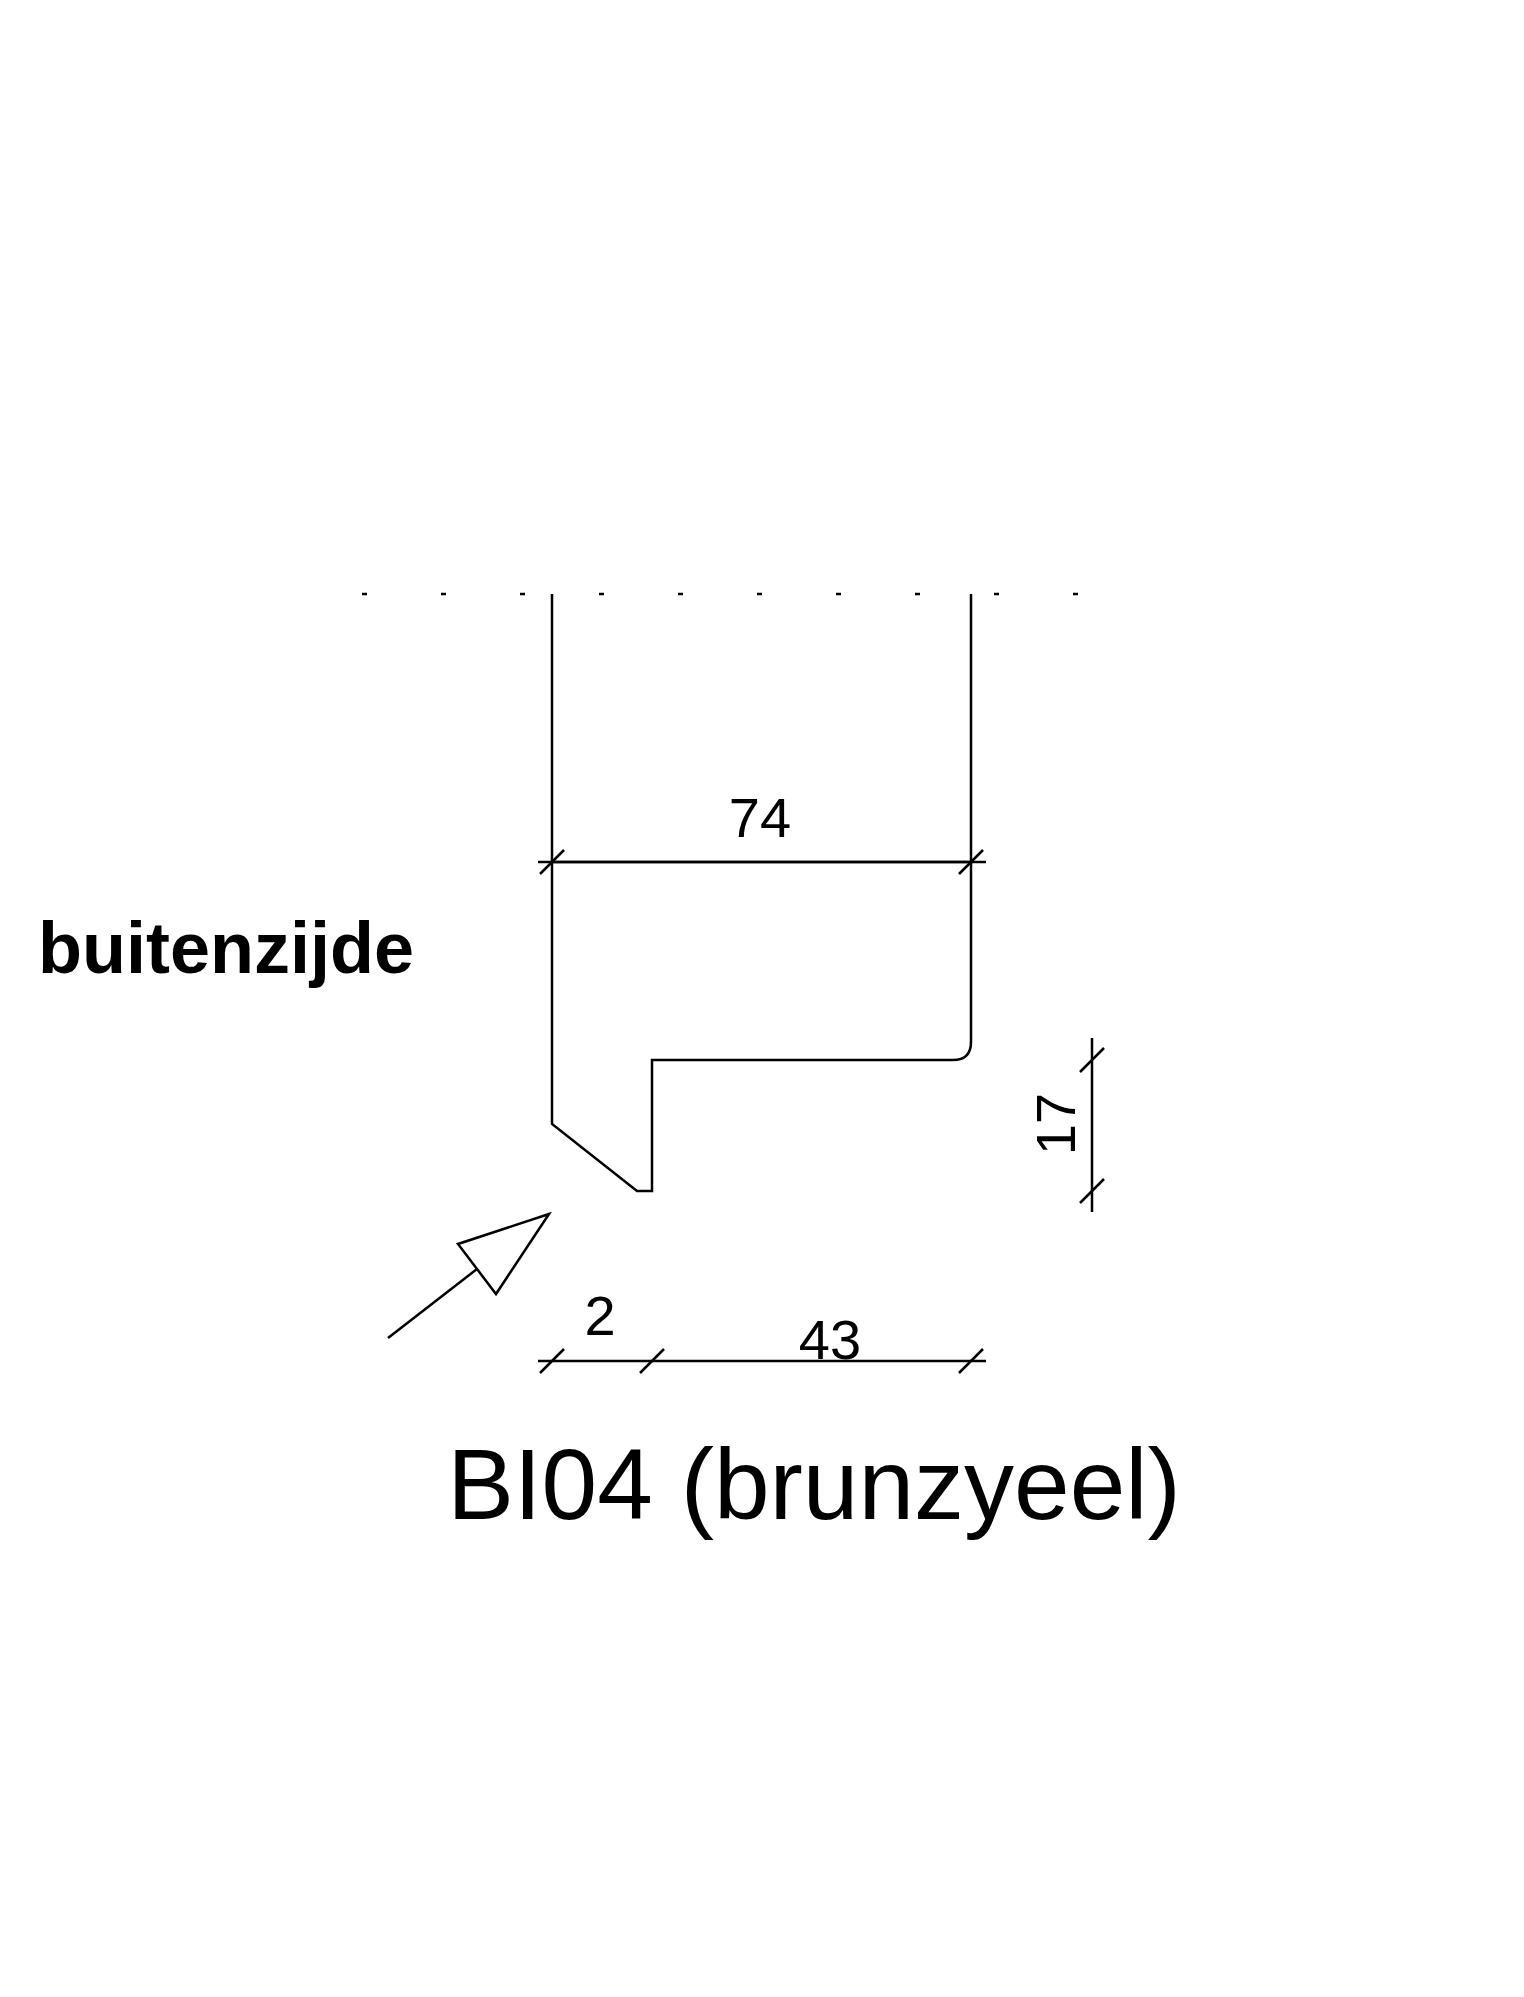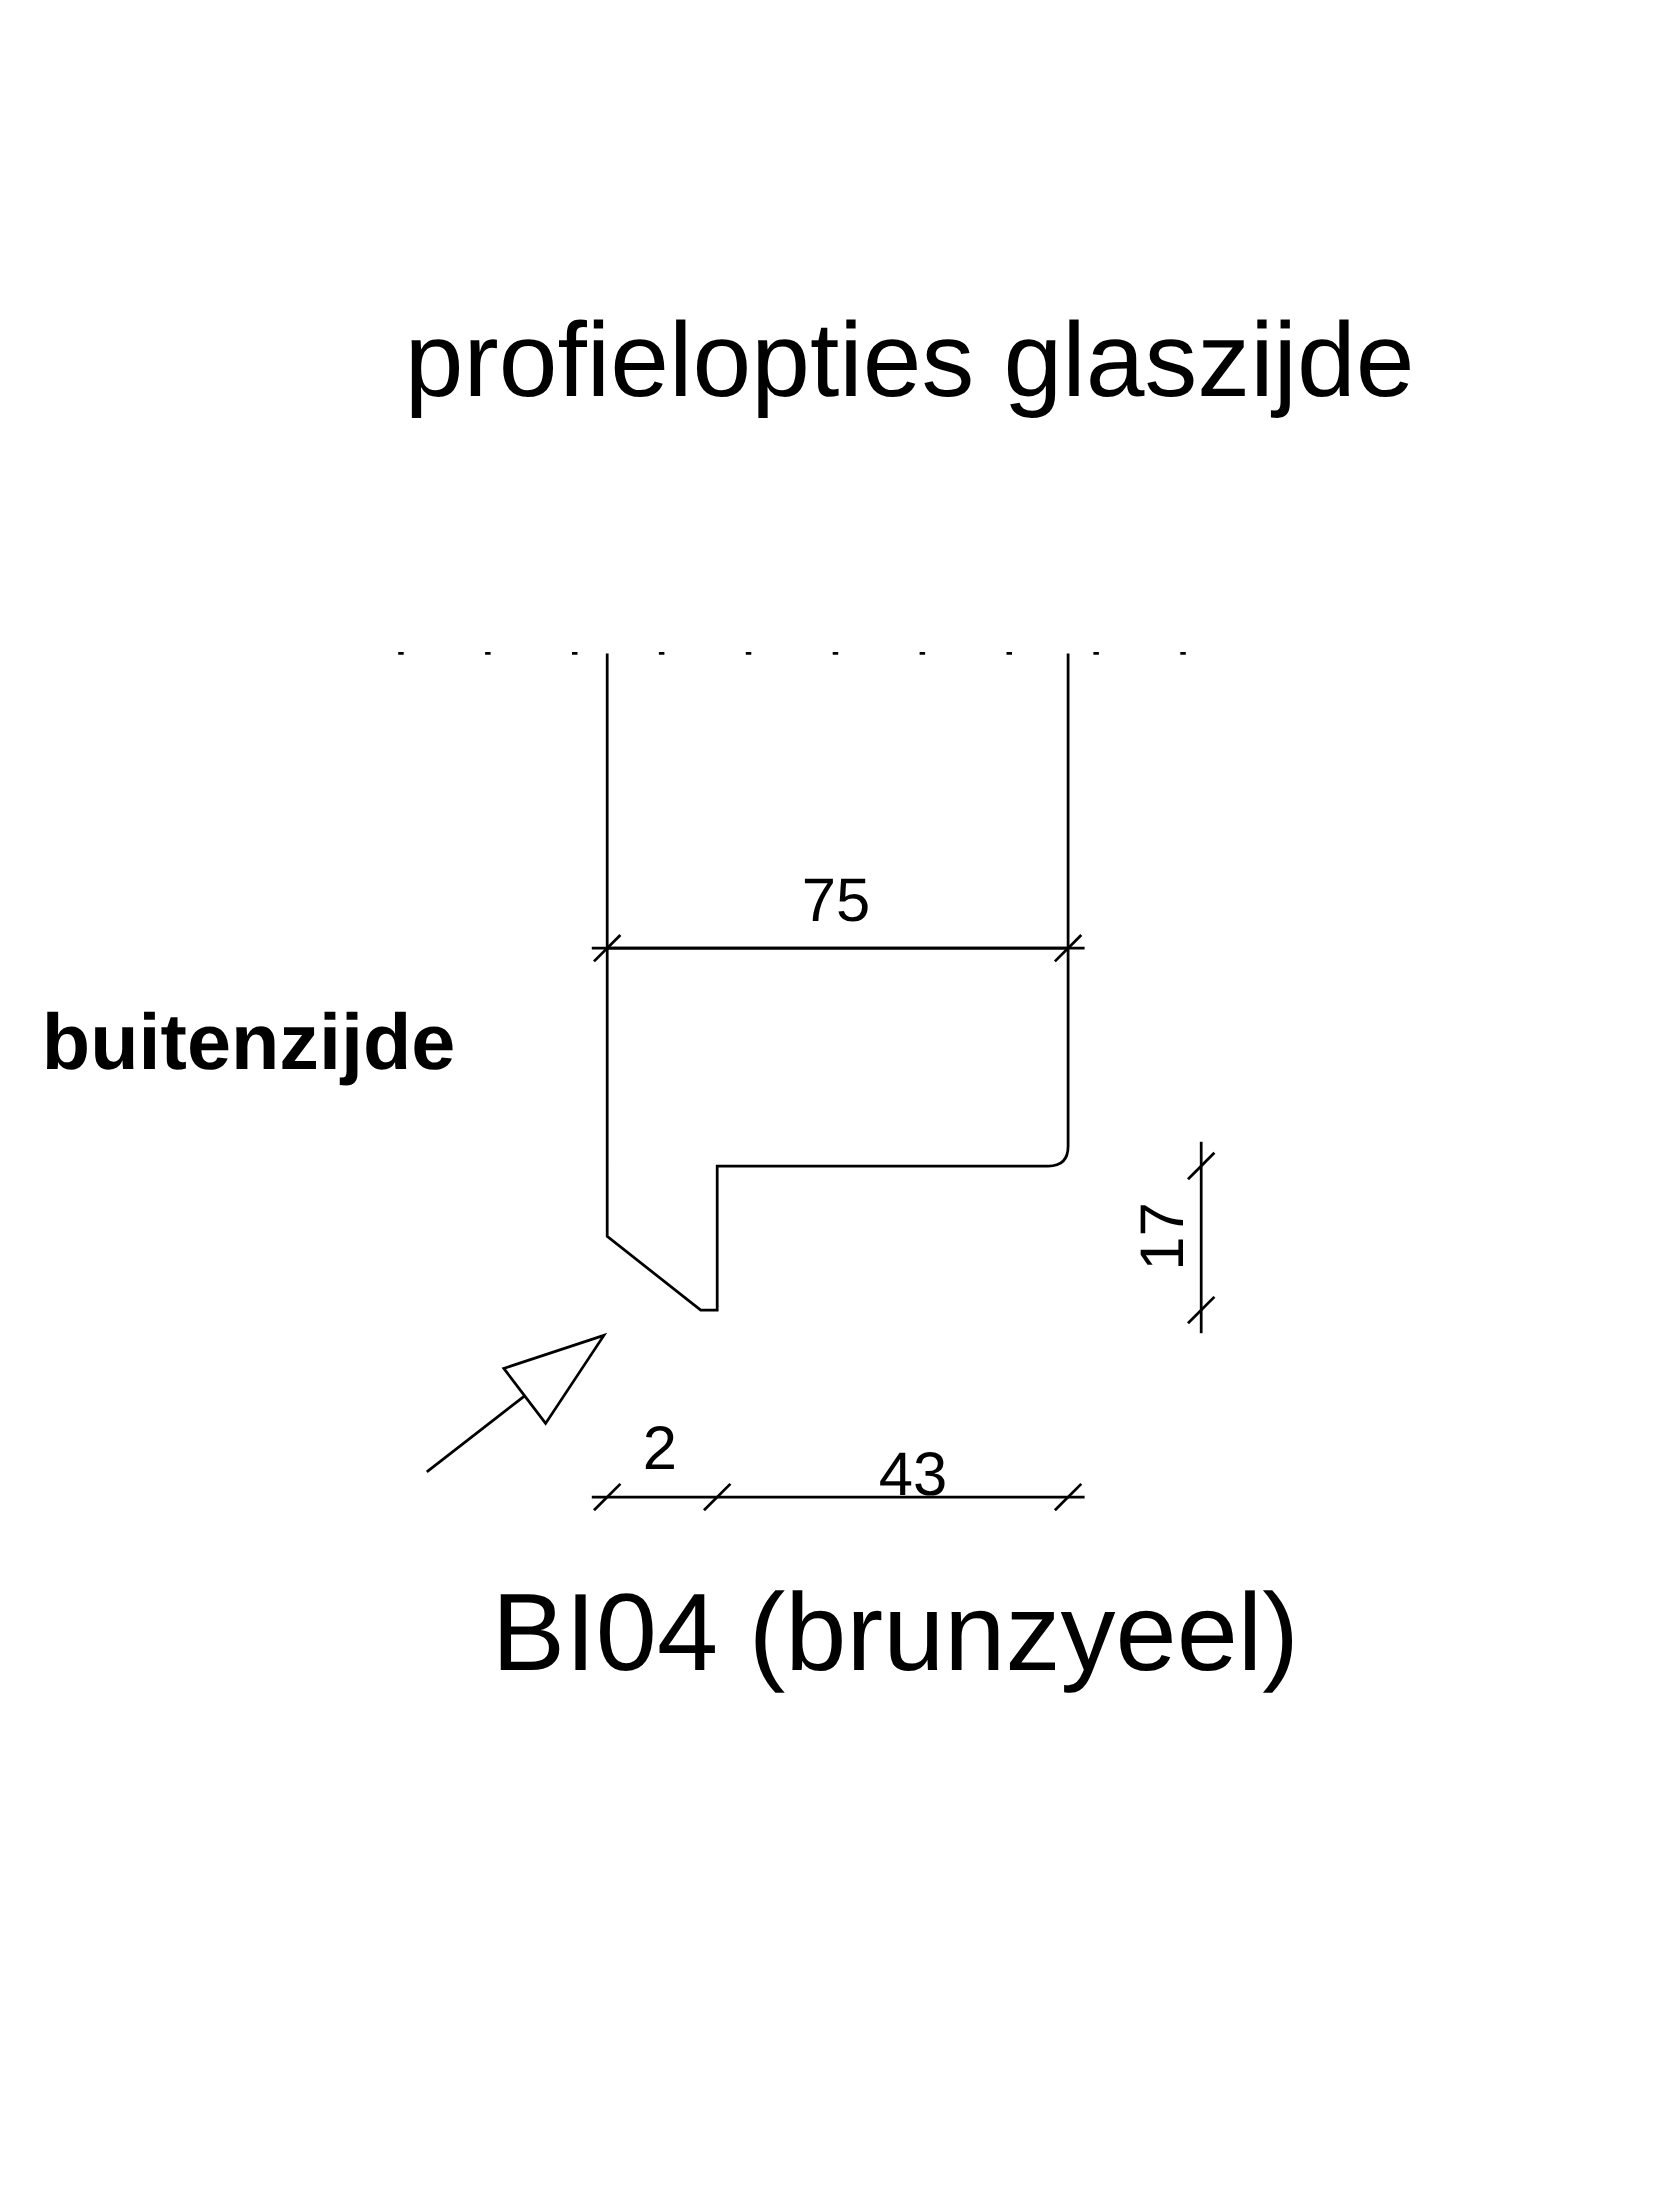--- a/index.html
+++ b/index.html
@@ -127,24 +127,23 @@
       <path d="M 640 1373 L 664 1349"></path>
       <path d="M 959 1373 L 983 1349"></path>
     </g>
 
     <g>
       <path d="M 388 1338 L 477 1269"></path>
       <polygon points="549,1214 458,1244 496,1294" fill="#ffffff" stroke="#000000"></polygon>
     </g>
   </svg>
 
-  <div class="txt page-title">profielopties glaszijde</div>
 
   <div class="txt label-left">buitenzijde</div>
 
-  <div class="txt dim-text dim-57">75</div>
+  <div class="txt dim-text dim-57">74</div>
   <div class="txt dim-text dim-17">17</div>
   <div class="txt dim-text dim-14">2</div>
   <div class="txt dim-text dim-43">43</div>
 
   <div class="txt caption">BI04 (brunzyeel)</div>
 
 </div>
 
 </body></html>

